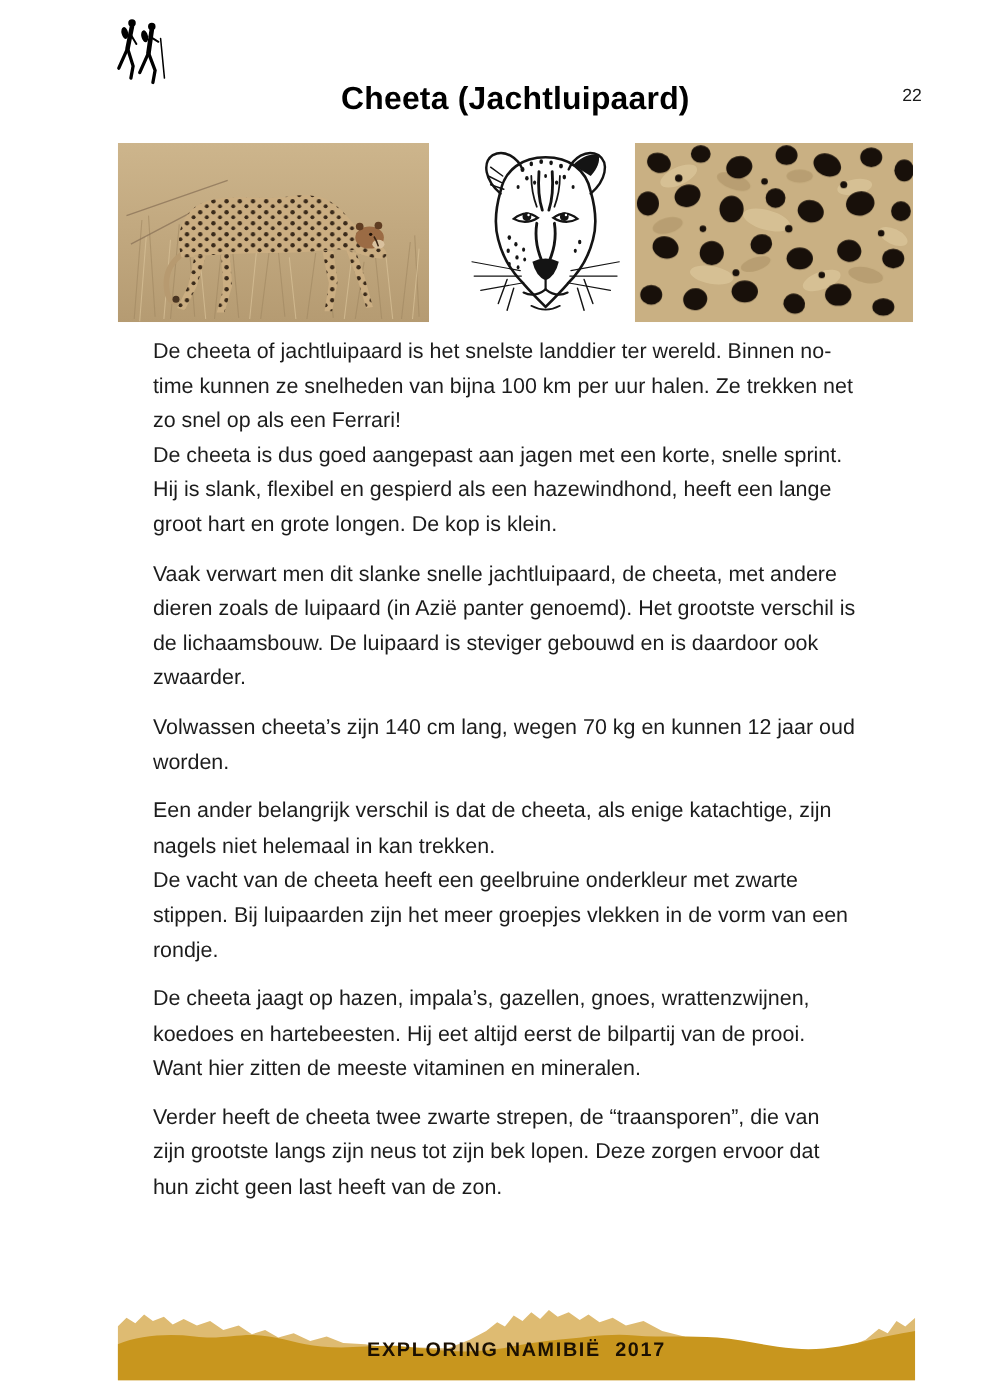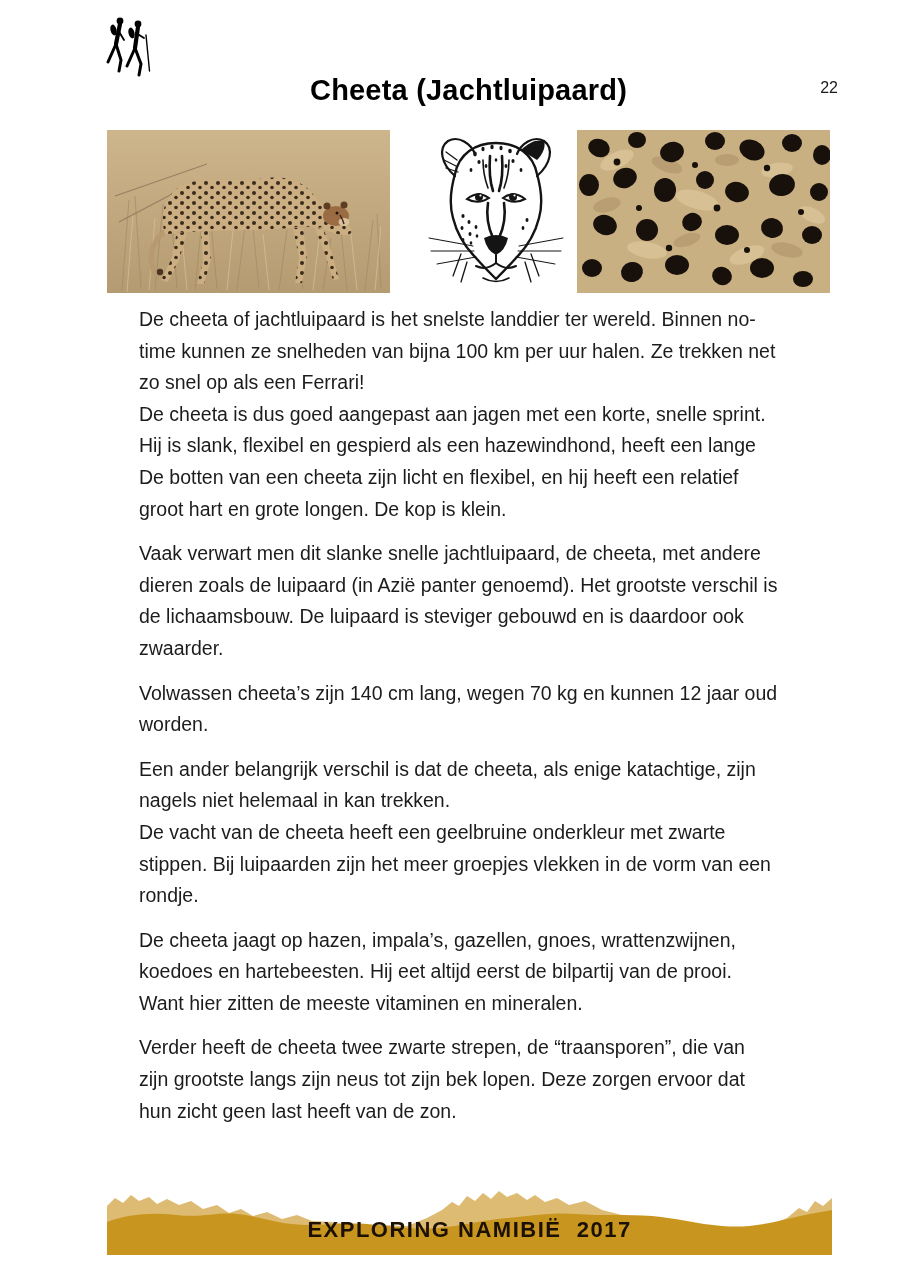--- a/index.html
+++ b/index.html
@@ -16,21 +16,21 @@
   .fig-photo{left:107px;width:283px;}
   .fig-drawing{left:413px;width:165px;background:#ffffff;}
   .fig-pattern{left:577px;width:253px;}
   .body-text{position:absolute;left:107px;top:304px;width:726px;font-size:19.5px;line-height:31.6px;color:#1c1c1c;}
   .para{margin:0 0 13px 0;}
   .para .line{white-space:pre;margin-left:32px;}
   .footer-banner{position:absolute;left:107px;top:1188px;width:725px;height:67px;}
   .footer-banner svg{position:absolute;left:0;top:0;}
   .banner-text{
     position:absolute;left:0;top:29px;width:725px;text-align:center;
-    font-size:22px;font-weight:bold;letter-spacing:1.5px;color:#1b1002;white-space:pre;
+    font-size:18px;font-weight:bold;letter-spacing:1.5px;color:#1b1002;white-space:pre;
   }
 </style>
 </head>
 <body>
 
 <div class="page">
 
   <div class="logo">
     <svg width="58" height="66" viewBox="0 0 58 66">
       <g stroke="#000" fill="none" stroke-linecap="round">
@@ -226,21 +226,20 @@
     </div>
   </div>
 
   <div class="body-text">
       <div class="para">
         <div class="line">De cheeta of jachtluipaard is het snelste landdier ter wereld. Binnen no-</div>
         <div class="line">time kunnen ze snelheden van bijna 100 km per uur halen. Ze trekken net</div>
         <div class="line">zo snel op als een Ferrari!</div>
         <div class="line">De cheeta is dus goed aangepast aan jagen met een korte, snelle sprint.</div>
         <div class="line">Hij is slank, flexibel en gespierd als een hazewindhond, heeft een lange</div>
-        <div class="line">De botten van een cheeta zijn licht en flexibel, en hij heeft een relatief</div>
         <div class="line">groot hart en grote longen. De kop is klein.</div>
       </div>
       <div class="para">
         <div class="line">Vaak verwart men dit slanke snelle jachtluipaard, de cheeta, met andere</div>
         <div class="line">dieren zoals de luipaard (in Azië panter genoemd). Het grootste verschil is</div>
         <div class="line">de lichaamsbouw. De luipaard is steviger gebouwd en is daardoor ook</div>
         <div class="line">zwaarder.</div>
       </div>
       <div class="para">
         <div class="line">Volwassen cheeta’s zijn 140 cm lang, wegen 70 kg en kunnen 12 jaar oud</div>

